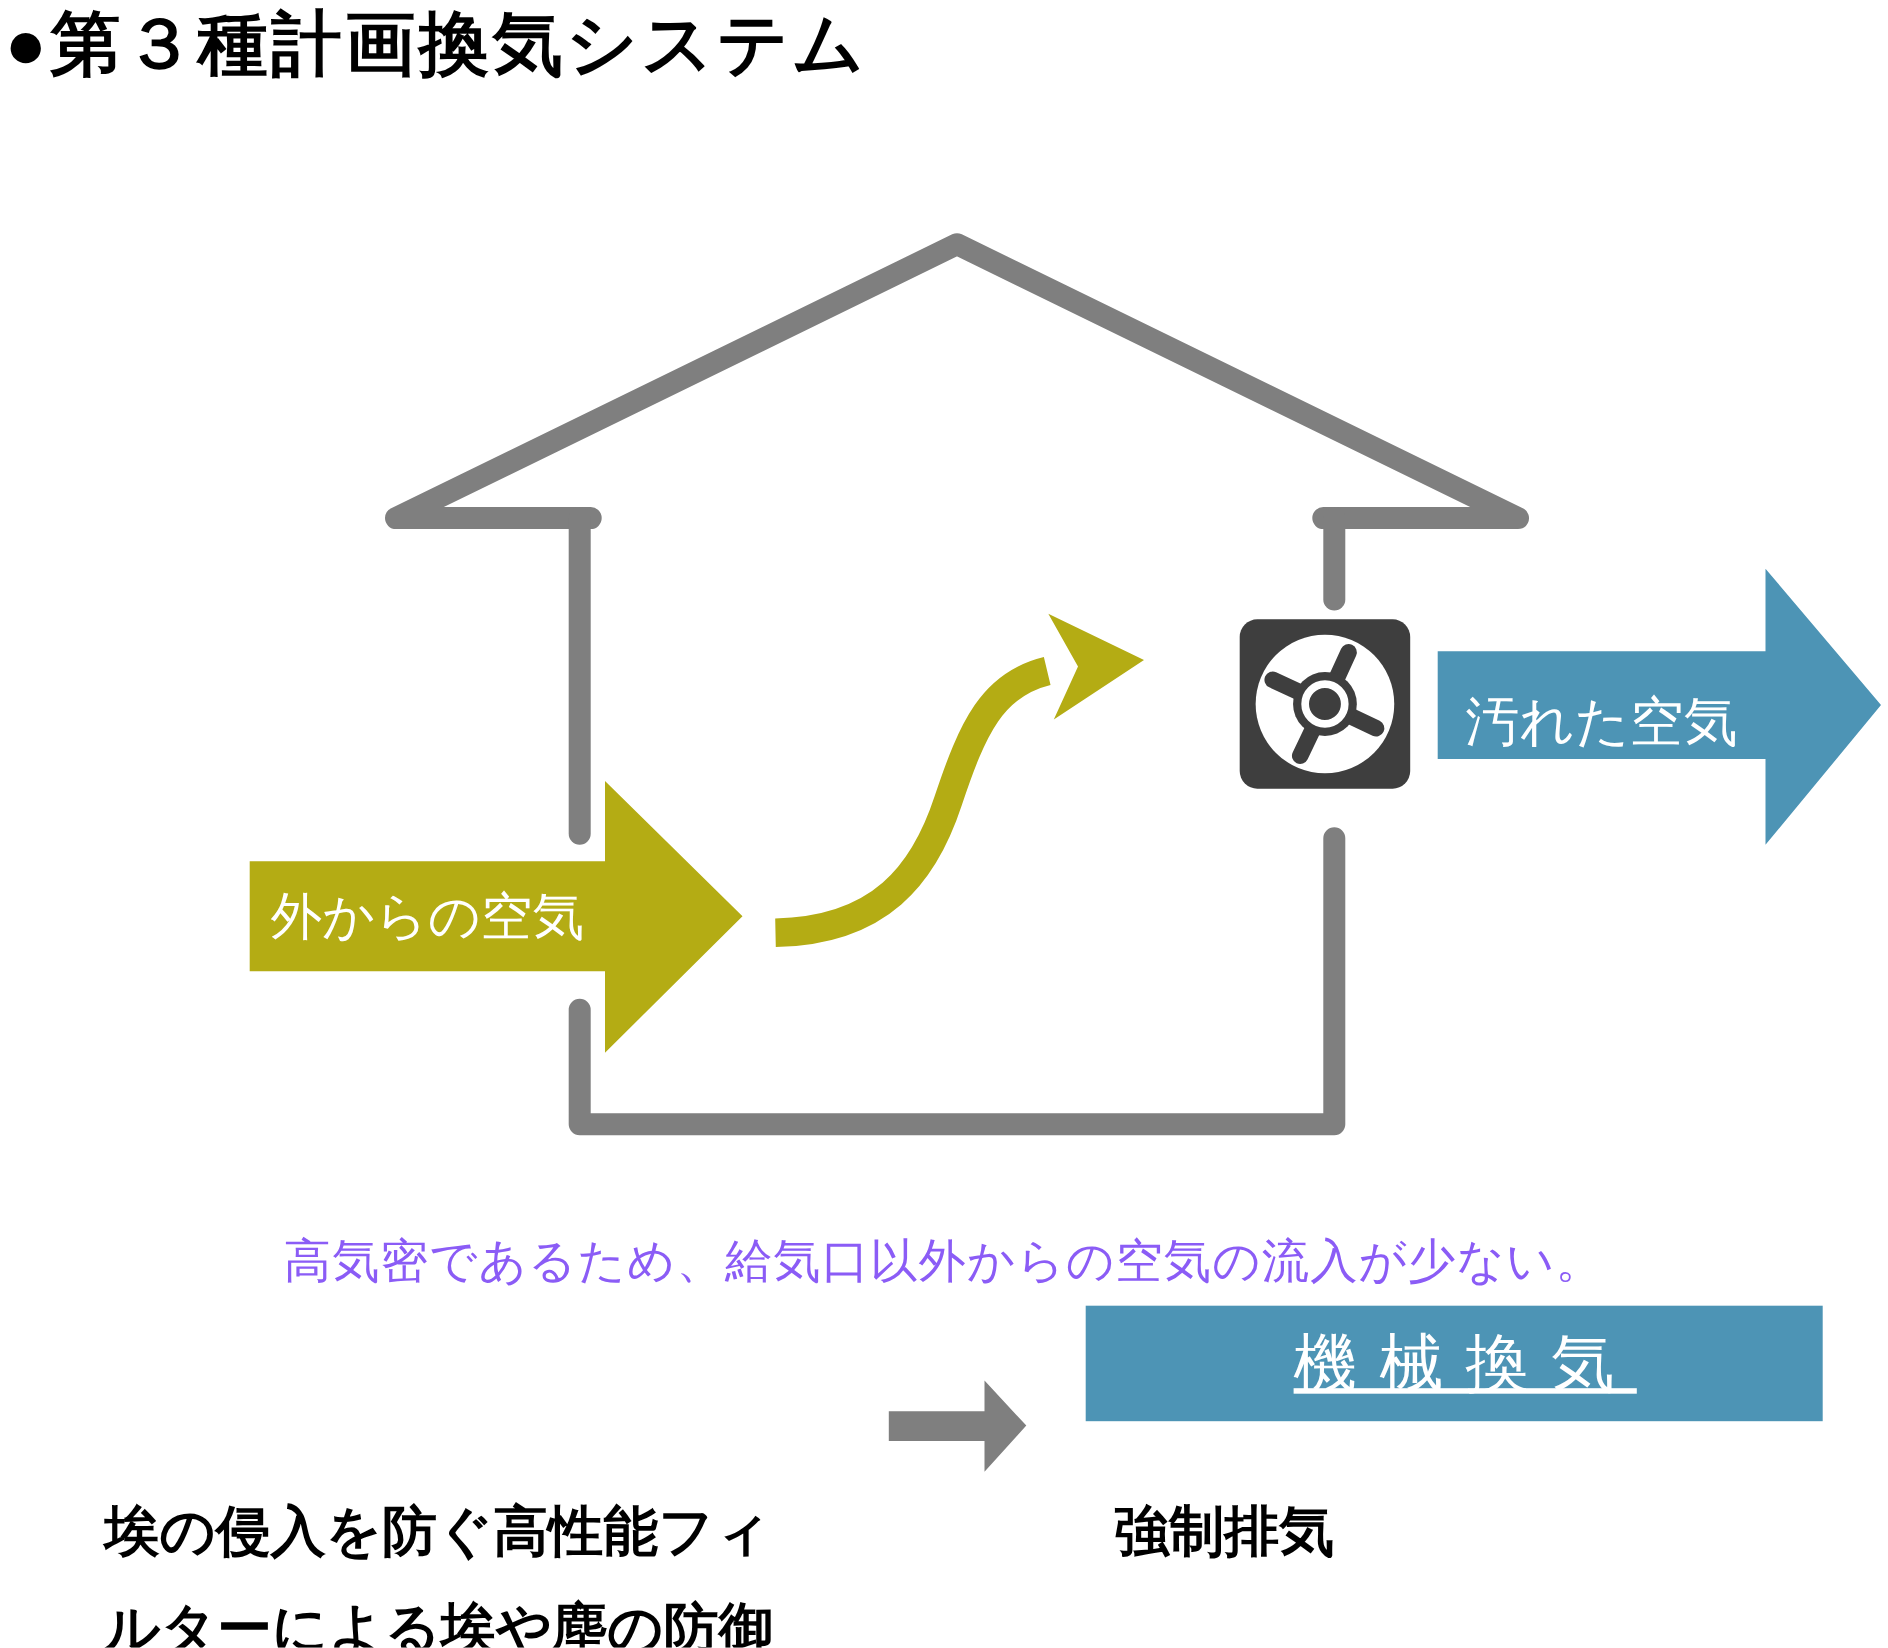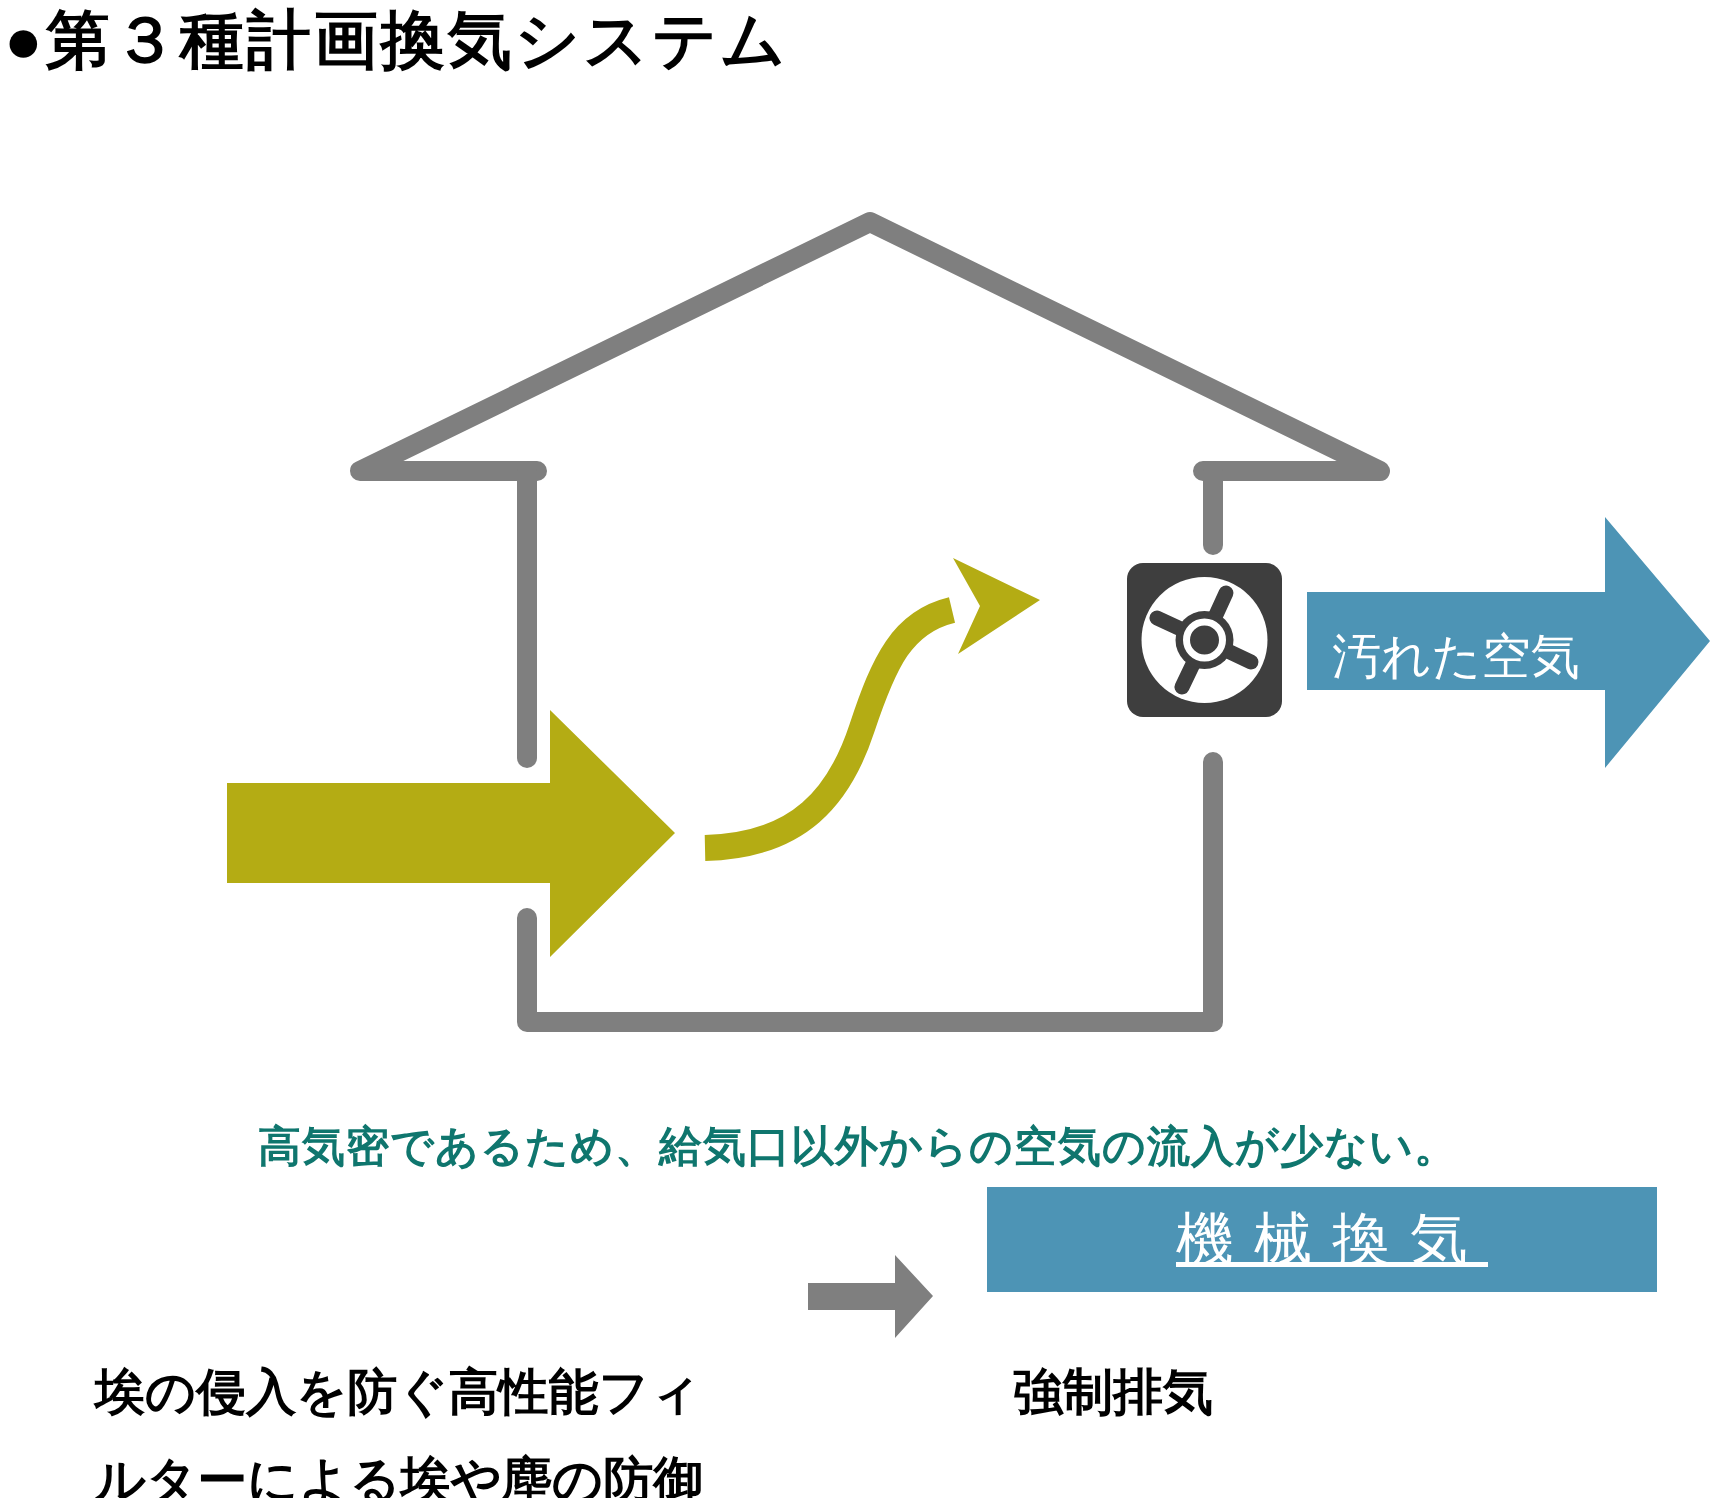--- a/index.html
+++ b/index.html
@@ -29,21 +29,21 @@
   
   .arrow-label{
     display:flex;align-items:center;justify-content:center;
     color:#ffffff;font-weight:500;white-space:nowrap;
   }
   .supply-label{left:227px;top:783px;width:323px;height:100px;font-size:47px;}
   .exhaust-label{left:1307px;top:592px;width:298px;height:98px;font-size:49px;margin-top:16px;}
   
   .caption{
     left:0;top:1118px;width:1716px;text-align:center;
-    font-size:43px;font-weight:700;letter-spacing:1px;color:#0f766e;white-space:nowrap;
+    font-size:43px;font-weight:400;letter-spacing:1px;color:#8b5cf6;white-space:nowrap;
   }
   
   .legend-box{
     display:flex;align-items:center;justify-content:center;
     color:#ffffff;font-size:58px;font-weight:500;letter-spacing:20px;padding-left:20px;
     box-sizing:border-box;white-space:nowrap;
   }
   .supply-box{left:86px;top:1245px;width:682px;height:104px;background:var(--yellow);}
   .exhaust-box{left:987px;top:1187px;width:670px;height:105px;background:var(--blue);text-decoration:underline;}
   .legend-desc{
@@ -84,20 +84,21 @@
       <line class="fan-spoke" x1="1204.5" y1="640" x2="1226" y2="593"></line>
       <circle class="fan-dark-detail" cx="1204.5" cy="640" r="29"></circle>
       <circle class="fan-hub" cx="1204.5" cy="640" r="18"></circle>
     </g>
 
     <polygon class="arrow-blue" points="1307,592 1605,592 1605,517 1710,641 1605,768 1605,690 1307,690"></polygon>
 
     <polygon class="arrow-gray" points="808,1283 895,1283 895,1255 933,1296 895,1338 895,1310 808,1310"></polygon>
   </svg>
 
+  <div class="abs arrow-label supply-label">外からの空気</div>
 
   <div class="abs arrow-label exhaust-label">汚れた空気</div>
 
   <div class="abs caption">高気密であるため、給気口以外からの空気の流入が少ない。</div>
 
 
   <div class="abs legend-box exhaust-box">機械換気</div>
 
   <div class="abs legend-desc supply-desc">
     <div>埃の侵入を防ぐ高性能フィ</div>

